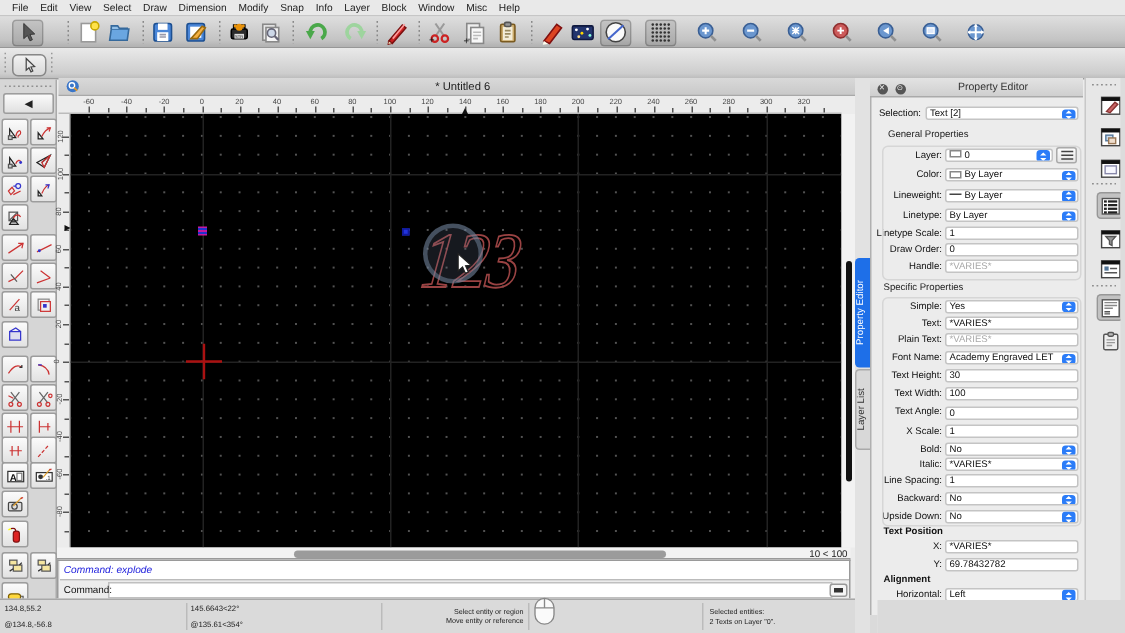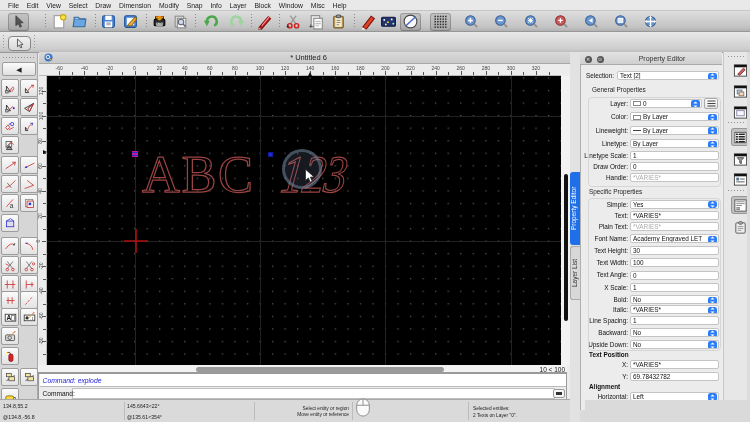--- a/index.html
+++ b/index.html
@@ -649,21 +649,20 @@
   </svg>
   <div class="mgv" style="left:87.5px"></div>
     <div class="mgv" style="left:212.9px"></div>
     <div class="mgv" style="left:338.4px"></div>
     <div class="mgv" style="left:463.8px"></div>
     <div class="mgh" style="top:39.6px"></div>
     <div class="mgh" style="top:165.0px"></div>
   <svg id="origin" width="24" height="24" viewBox="0 0 24 24" style="left:76.5px;top:153px">
       <path d="M0 12 H24 M12 0 V24" stroke="#aa1111" stroke-width="1.6"></path>
     </svg>
-  <div class="cadtext" style="left:95px;top:68px;font-size:52.5px;letter-spacing:1.5px">ABC</div>
   <div class="cadtext" style="left:231.5px;top:68px;font-size:52.5px;font-style:italic;letter-spacing:-1px;transform:skewX(-7deg) scaleX(0.855);transform-origin:0 88%">123</div>
   <div class="mark" style="left:84.5px;top:74.5px;width:6px;height:6px;background:repeating-linear-gradient(#c518a0 0px,#c518a0 1.2px,#2233cc 1.2px,#2233cc 2.4px,#c518a0 2.4px,#c518a0 3.6px,#2233cc 3.6px,#2233cc 4.8px,#c518a0 4.8px,#c518a0 6px)"></div>
   <div class="mark" style="left:221px;top:76px;width:5px;height:5px;background:#2233dd;box-shadow:inset 0 0 0 1.2px #101a9a"></div>
   <circle-hl style="position:absolute;left:235px;top:73px;width:40px;height:40px;border:3px solid rgba(115,135,160,0.5);border-radius:50%;display:block;background:rgba(100,115,140,0.22)"></circle-hl>
   <svg style="position:absolute;left:255.5px;top:92px" width="13" height="17" viewBox="0 0 16 20">
       <path d="M3 1 L3 15 L6.6 11.8 L8.9 17 L11.4 15.9 L9.1 10.9 L13.6 10.5 Z" fill="#fff" stroke="#222" stroke-width="1"></path>
     </svg>
 </div>
 
 <div id="hscroll">

